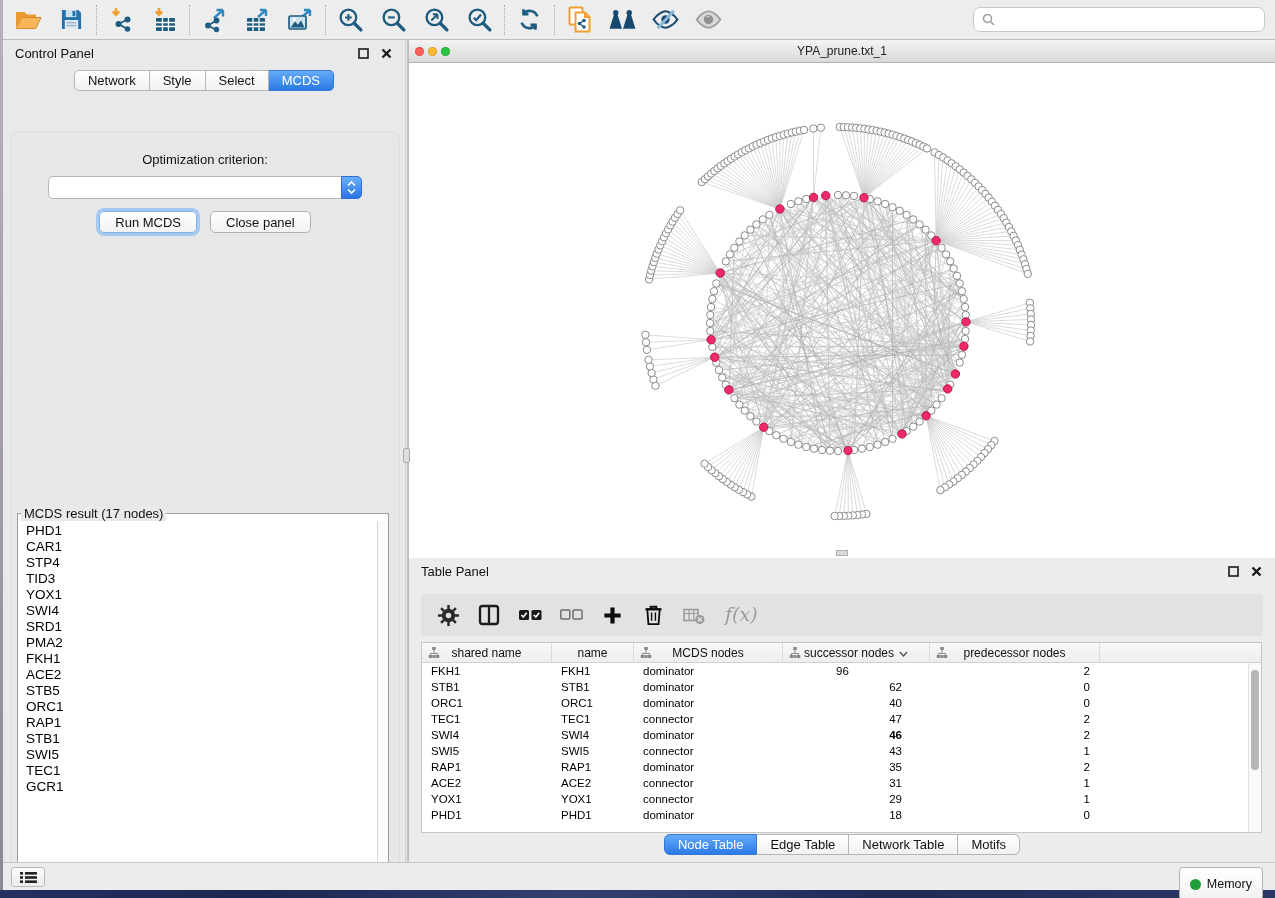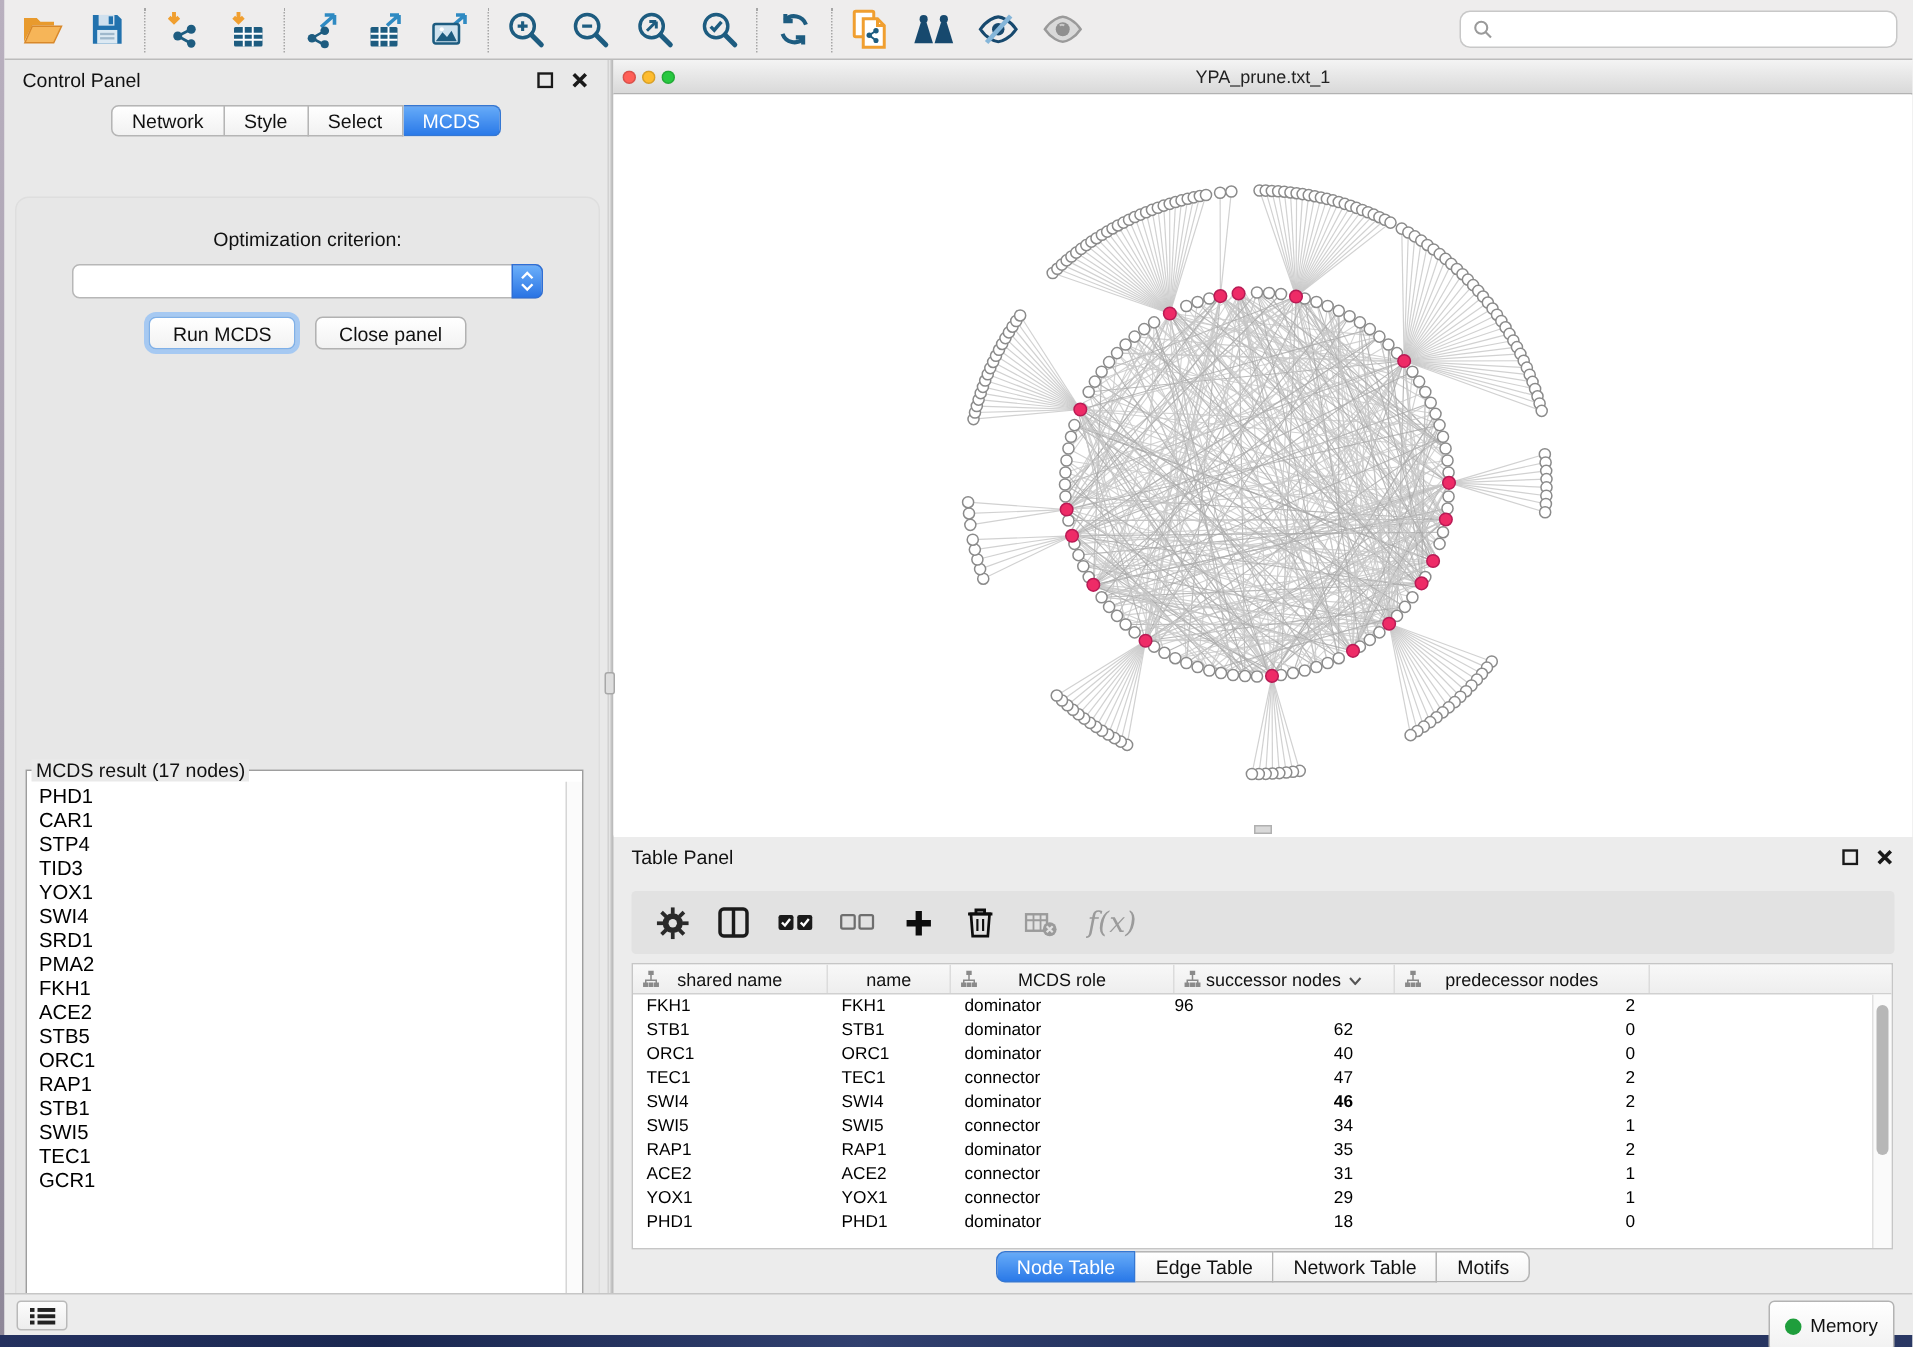--- a/index.html
+++ b/index.html
@@ -1182,21 +1182,21 @@
         <div class="th" style="width: 149px;">
           <span class="tree-pos"><svg width="12" height="11" viewBox="0 0 12 11">
               <path d="M6 2.5v3.5M2.5 8.5V6.5h7v2" fill="none" stroke="#8a8a8a" stroke-width="1"></path>
               <g fill="#8a8a8a">
                 <rect x="4.2" y="0" width="3.6" height="3"></rect>
                 <rect x="0.7" y="8" width="3.3" height="3"></rect>
                 <rect x="4.35" y="8" width="3.3" height="3"></rect>
                 <rect x="8" y="8" width="3.3" height="3"></rect>
               </g>
             </svg></span>
-          <span>MCDS role</span>
+          <span>MCDS nodes</span>
         </div>
         <div class="th" style="width: 147px;">
           <span class="tree-pos"><svg width="12" height="11" viewBox="0 0 12 11">
               <path d="M6 2.5v3.5M2.5 8.5V6.5h7v2" fill="none" stroke="#8a8a8a" stroke-width="1"></path>
               <g fill="#8a8a8a">
                 <rect x="4.2" y="0" width="3.6" height="3"></rect>
                 <rect x="0.7" y="8" width="3.3" height="3"></rect>
                 <rect x="4.35" y="8" width="3.3" height="3"></rect>
                 <rect x="8" y="8" width="3.3" height="3"></rect>
               </g>
@@ -1218,21 +1218,21 @@
             </svg></span>
           <span>predecessor nodes</span>
         </div>
         <div class="th" style="flex: 1 1 0%; border-right: none;"></div>
       </div>
     <div>
         <div class="tbl-row">
           <div class="td" style="width: 130px; padding-left: 9px;">FKH1</div>
           <div class="td" style="width: 82px; padding-left: 9px;">FKH1</div>
           <div class="td" style="width: 149px; padding-left: 9px;">dominator</div>
-          <div class="td" style="width: 147px; text-align: left; padding-right: 28px;">96</div>
+          <div class="td" style="width: 147px; text-align: center; padding-right: 28px;">96</div>
           <div class="td" style="width: 170px; text-align: right; padding-right: 10px;">2</div>
         </div>
         <div class="tbl-row">
           <div class="td" style="width: 130px; padding-left: 9px;">STB1</div>
           <div class="td" style="width: 82px; padding-left: 9px;">STB1</div>
           <div class="td" style="width: 149px; padding-left: 9px;">dominator</div>
           <div class="td" style="width: 147px; text-align: right; padding-right: 28px;">62</div>
           <div class="td" style="width: 170px; text-align: right; padding-right: 10px;">0</div>
         </div>
         <div class="tbl-row">
@@ -1253,21 +1253,21 @@
           <div class="td" style="width: 130px; padding-left: 9px;">SWI4</div>
           <div class="td" style="width: 82px; padding-left: 9px;">SWI4</div>
           <div class="td" style="width: 149px; padding-left: 9px;">dominator</div>
           <div class="td" style="width: 147px; text-align: right; padding-right: 28px; font-weight: bold;">46</div>
           <div class="td" style="width: 170px; text-align: right; padding-right: 10px;">2</div>
         </div>
         <div class="tbl-row">
           <div class="td" style="width: 130px; padding-left: 9px;">SWI5</div>
           <div class="td" style="width: 82px; padding-left: 9px;">SWI5</div>
           <div class="td" style="width: 149px; padding-left: 9px;">connector</div>
-          <div class="td" style="width: 147px; text-align: right; padding-right: 28px;">34</div>
+          <div class="td" style="width: 147px; text-align: right; padding-right: 28px;">43</div>
           <div class="td" style="width: 170px; text-align: right; padding-right: 10px;">1</div>
         </div>
         <div class="tbl-row">
           <div class="td" style="width: 130px; padding-left: 9px;">RAP1</div>
           <div class="td" style="width: 82px; padding-left: 9px;">RAP1</div>
           <div class="td" style="width: 149px; padding-left: 9px;">dominator</div>
           <div class="td" style="width: 147px; text-align: right; padding-right: 28px;">35</div>
           <div class="td" style="width: 170px; text-align: right; padding-right: 10px;">2</div>
         </div>
         <div class="tbl-row">

